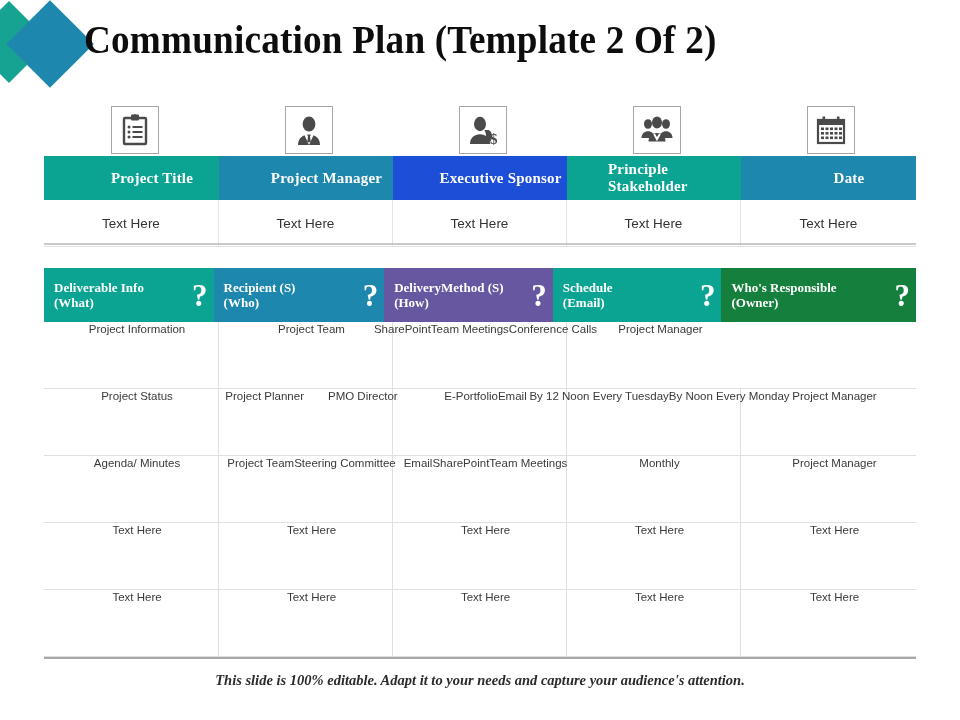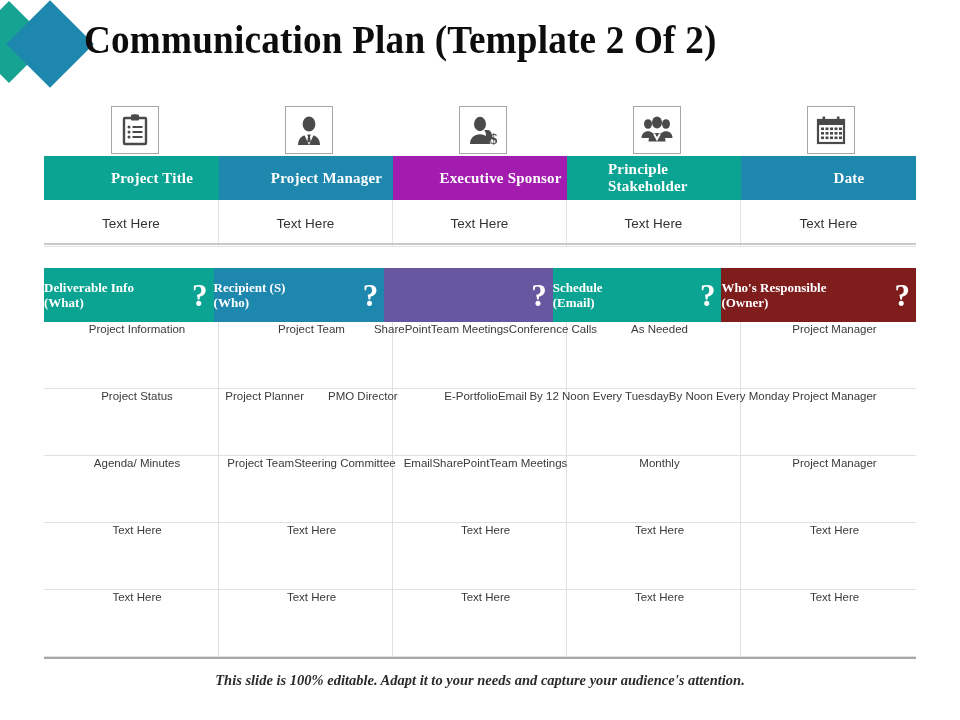--- a/index.html
+++ b/index.html
@@ -56,21 +56,21 @@
   .t1-body .cell:last-child{border-right:none;}
   .rule{position:absolute;left:44px;top:243px;width:872px;height:2px;background:#c9c9c9;}
 
   
   .t2{position:absolute;left:44px;top:268px;width:872px;}
   .t2-head{display:flex;height:54px;}
   .t2-head .cell{
     position:relative;display:flex;align-items:center;
     color:#fff;font-family:"Liberation Serif", serif;
     font-weight:700;font-size:13px;line-height:15px;
-    padding-left:0;padding-right:30px;box-sizing:border-box;
+    padding-left:10px;padding-right:30px;box-sizing:border-box;
   }
   .qm{
     position:absolute;right:6px;top:50%;transform:translateY(-50%);
     font-family:"Liberation Serif", serif;
     font-weight:700;font-size:31px;color:#fff;line-height:1;
   }
   .t2-row{display:flex;border-bottom:1px solid #e0e0e0;}
   .t2-row .cell{
     box-sizing:border-box;border-right:1px solid #e0e0e0;
     padding:0 0 0 12px;font-size:11.5px;color:#3a3a3a;line-height:14.5px;
@@ -169,21 +169,21 @@
           <rect x="23" y="21.5" width="3" height="2.6"></rect>
         </g>
       </svg>
     </div>
   </div>
 
   <div class="t1">
     <div class="t1-head" id="t1head">
         <div class="cell" style="width: 175px; background: rgb(11, 163, 146);">Project Title</div>
         <div class="cell" style="width: 174px; background: rgb(30, 135, 174);">Project Manager</div>
-        <div class="cell" style="width: 174px; background: #a21caf;">Executive Sponsor</div>
+        <div class="cell" style="width: 174px; background: #1d4ed8;">Executive Sponsor</div>
         <div class="cell" style="width: 174px; background: rgb(11, 163, 146);">Principle Stakeholder</div>
         <div class="cell" style="width: 175px; background: rgb(30, 135, 174);">Date</div>
       </div>
     <div class="t1-body" id="t1body">
         <div class="cell" style="width: 175px;">Text Here</div>
         <div class="cell" style="width: 174px;">Text Here</div>
         <div class="cell" style="width: 174px;">Text Here</div>
         <div class="cell" style="width: 174px;">Text Here</div>
         <div class="cell" style="width: 175px;">Text Here</div>
       </div>
@@ -200,53 +200,54 @@
           <div class="qm">?</div>
         </div>
         <div class="cell" style="width: 176px; background: rgb(30, 135, 174);">
           <div>
             <div>Recipient (S)</div>
             <div>(Who)</div>
           </div>
           <div class="qm">?</div>
         </div>
         <div class="cell" style="width: 174px; background: rgb(102, 87, 160);">
+          <div>
+            <div>DeliveryMethod (S)</div>
+            <div>(How)</div>
+          </div>
           <div class="qm">?</div>
         </div>
         <div class="cell" style="width: 174px; background: rgb(11, 163, 146);">
           <div>
             <div>Schedule</div>
             <div>(Email)</div>
           </div>
           <div class="qm">?</div>
         </div>
-        <div class="cell" style="width: 201px; background: #7f1d1d;">
+        <div class="cell" style="width: 201px; background: #15803d;">
           <div>
             <div>Who's Responsible</div>
             <div>(Owner)</div>
           </div>
           <div class="qm">?</div>
         </div>
       </div>
     <div id="t2body">
         <div class="t2-row" style="height: 66px;">
           <div class="cell" style="width: 175px;">
             <span>Project Information</span>
           </div>
           <div class="cell" style="width: 174px;">
             <span>Project Team</span>
           </div>
           <div class="cell" style="width: 174px;">
             <span>SharePoint</span>
             <span>Team Meetings</span>
             <span>Conference Calls</span>
           </div>
-          <div class="cell" style="width: 174px;">
-            <span>As Needed</span>
-          </div>
           <div class="cell" style="width: 175px;">
             <span>Project Manager</span>
           </div>
         </div>
         <div class="t2-row" style="height: 66px;">
           <div class="cell" style="width: 175px;">
             <span>Project Status</span>
           </div>
           <div class="cell" style="width: 174px; gap: 24px;">
             <span>Project Planner</span>

